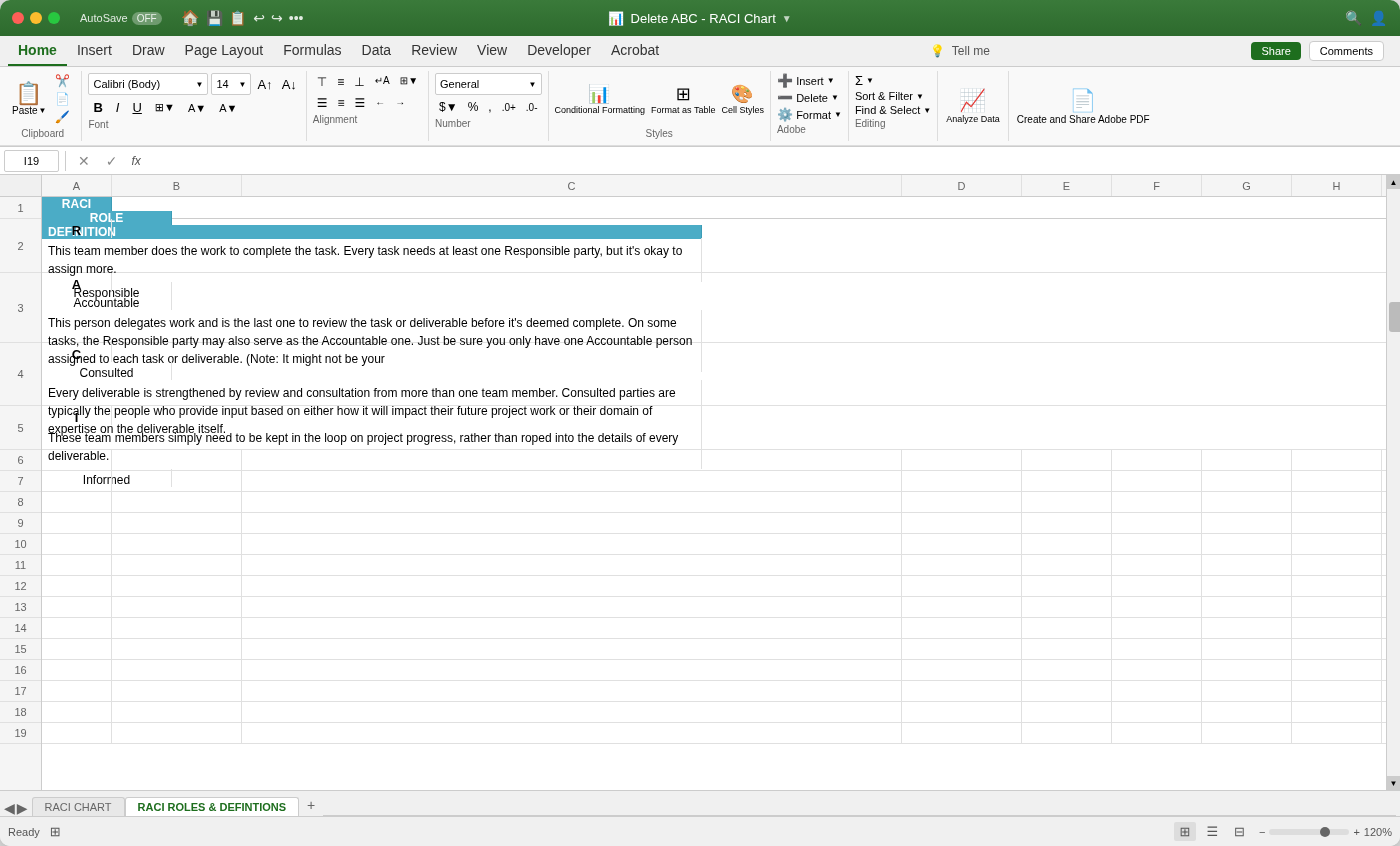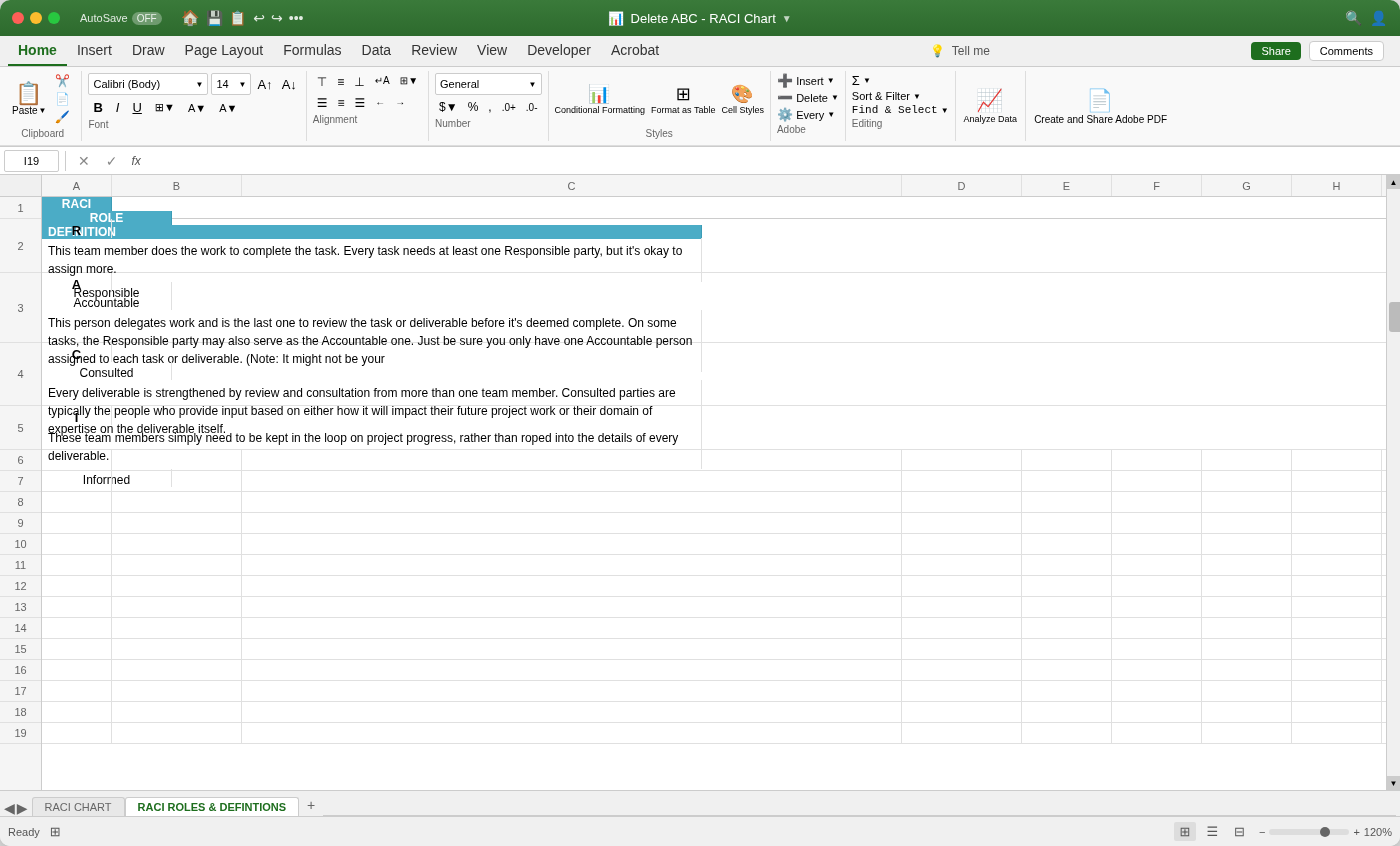--- a/index.html
+++ b/index.html
@@ -225,40 +225,40 @@
             <span style="font-size:11px;">Insert</span>
             <span style="font-size:8px;">▼</span>
           </div>
           <div style="display:flex; align-items:center; gap:3px; cursor:pointer;">
             <span style="font-size:13px;">➖</span>
             <span style="font-size:11px;">Delete</span>
             <span style="font-size:8px;">▼</span>
           </div>
           <div style="display:flex; align-items:center; gap:3px; cursor:pointer;">
             <span style="font-size:13px;">⚙️</span>
-            <span style="font-size:11px;">Every</span>
+            <span style="font-size:11px;">Format</span>
             <span style="font-size:8px;">▼</span>
           </div>
         </div>
         <div style="font-size:10px; color:#666; margin-top:1px;">Adobe</div>
       </div>
 
       <div style="display:flex; flex-direction:column; border-right:1px solid #ddd; padding:2px 6px; gap:1px;">
         <div style="display:flex; flex-direction:column; gap:2px;">
           <div style="display:flex; align-items:center; gap:3px; cursor:pointer;">
             <span style="font-size:13px;">Σ</span>
             <span style="font-size:8px;">▼</span>
           </div>
           <div style="display:flex; align-items:center; gap:3px; cursor:pointer;">
             <span style="font-size:11px;">Sort &amp;
 Filter</span>
             <span style="font-size:8px;">▼</span>
           </div>
           <div style="display:flex; align-items:center; gap:3px; cursor:pointer;">
-            <span style="font-size:11px;font-family:Liberation Mono, monospace;">Find &amp;
+            <span style="font-size:11px;">Find &amp;
 Select</span>
             <span style="font-size:8px;">▼</span>
           </div>
         </div>
         <div style="font-size:10px; color:#666; margin-top:1px;">Editing</div>
       </div>
 
       <div style="display:flex; flex-direction:column; border-right:1px solid #ddd; padding:2px 8px; gap:1px; align-items:center;">
         <div style="display:flex; flex-direction:column; align-items:center; cursor:pointer; flex:1; justify-content:center;">
           <div style="font-size:22px;">📈</div>

